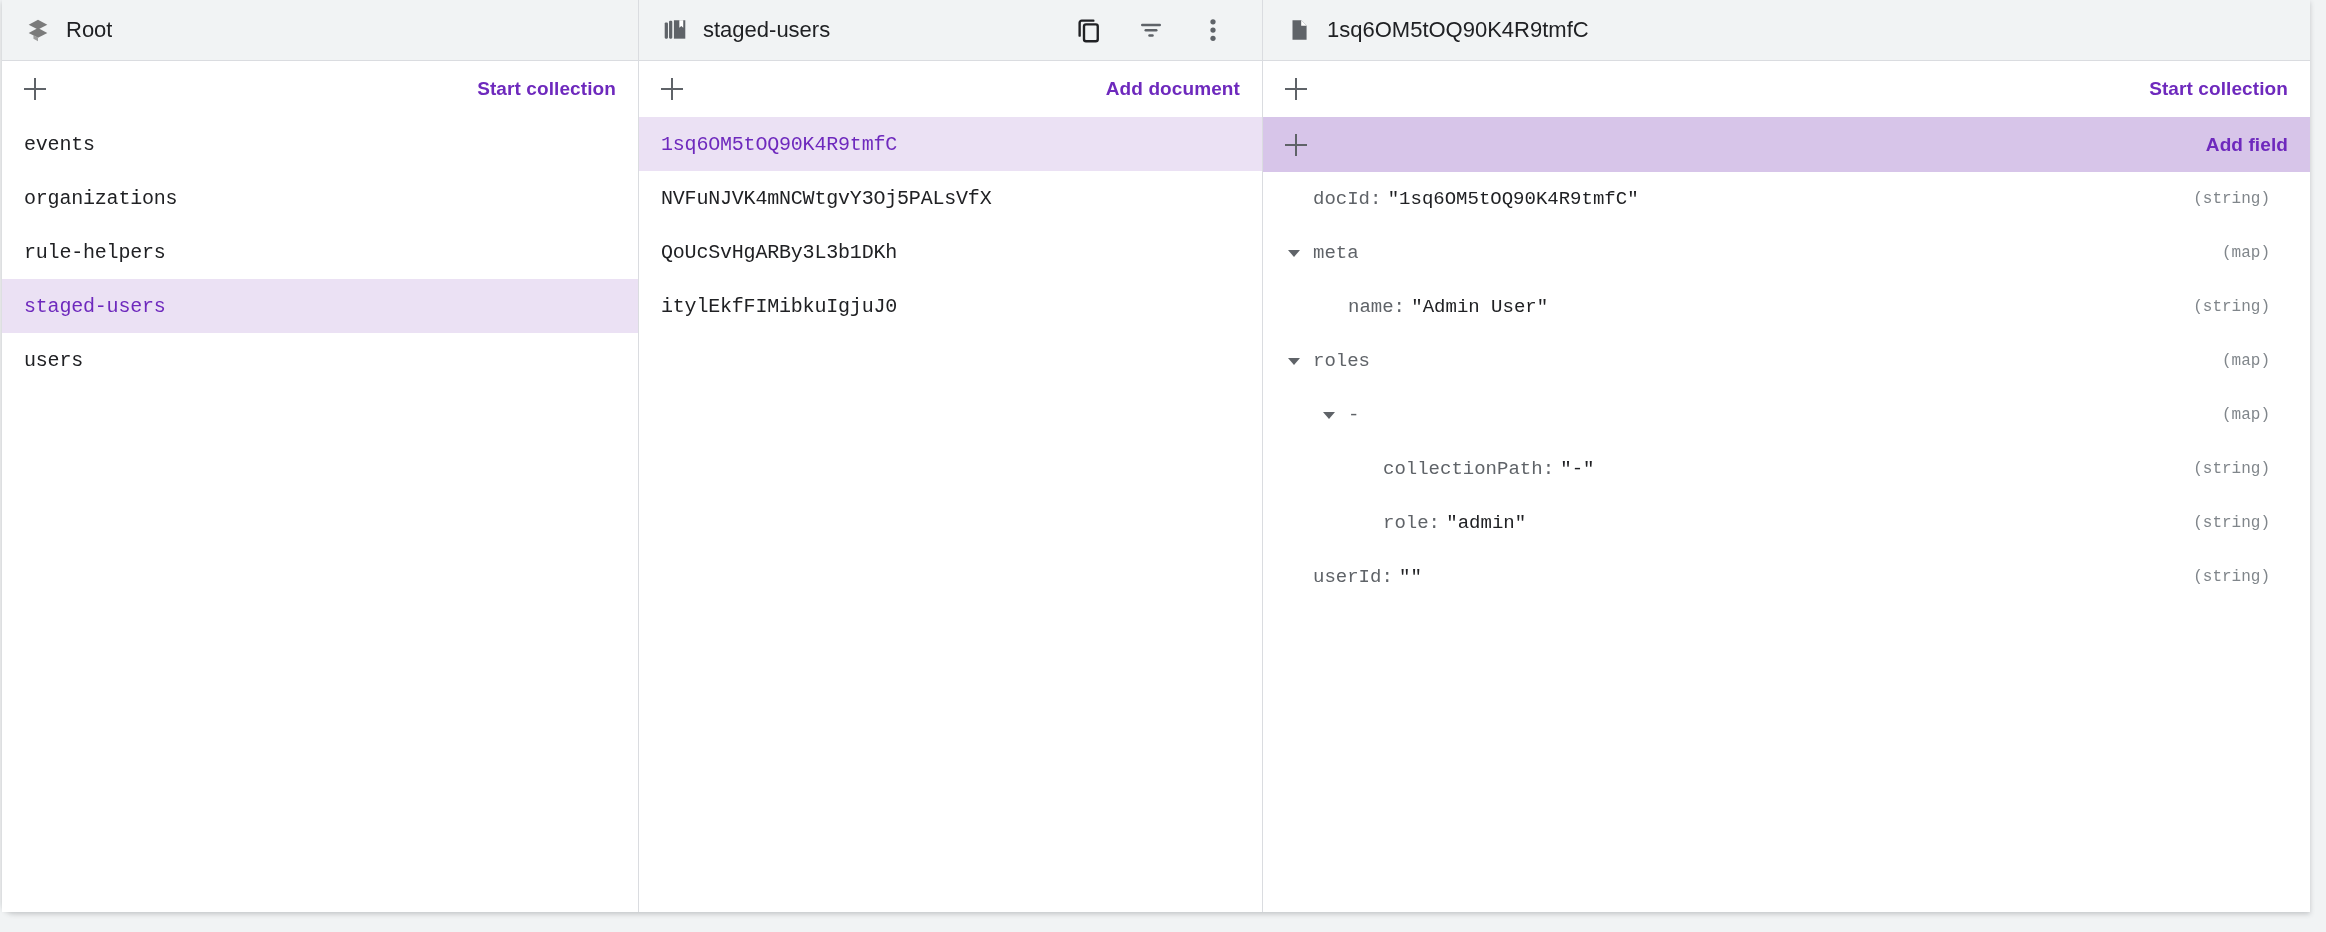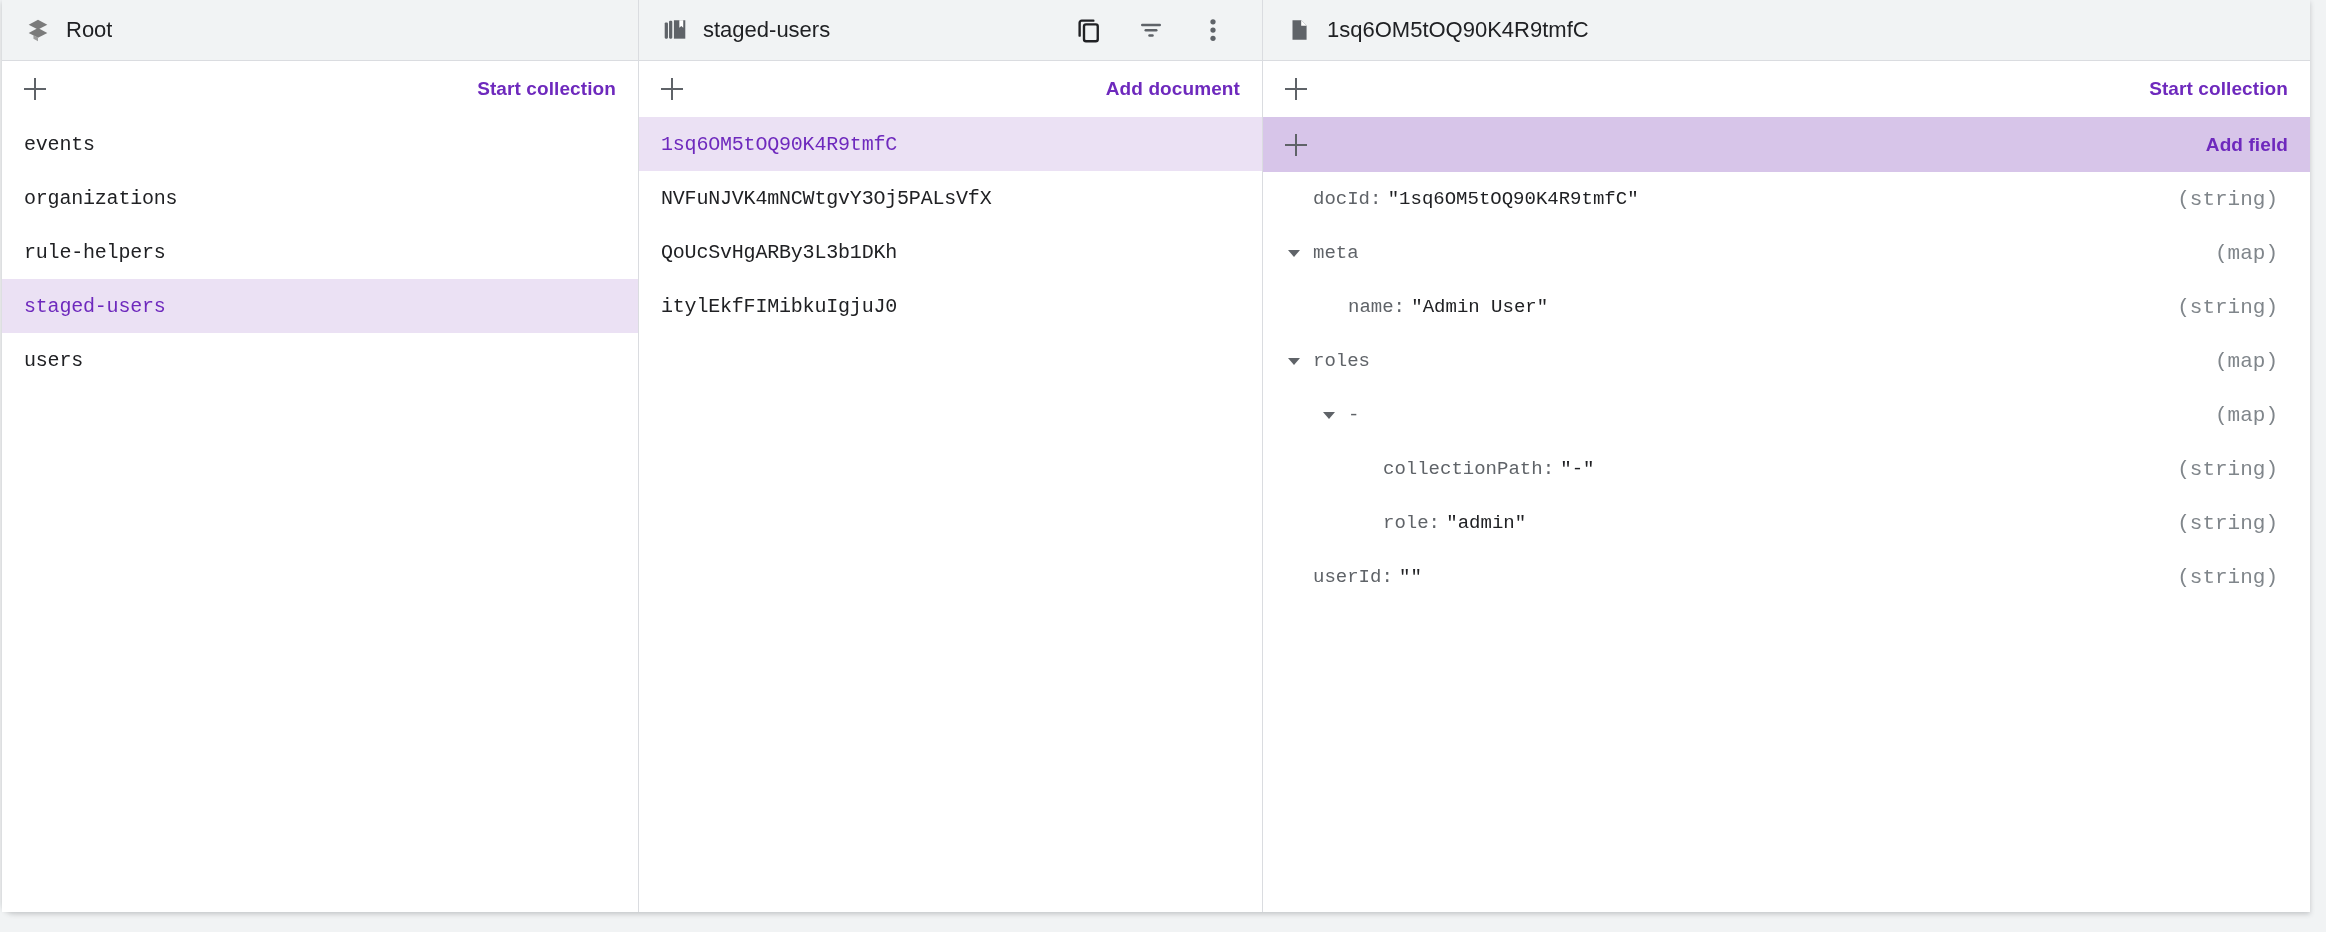--- a/index.html
+++ b/index.html
@@ -147,21 +147,21 @@
   .list-item.selected {
     background: #ebe1f4;
     color: #6e29bd;
   }
 
   
   .field-row {
     height: 54px;
     display: flex;
     align-items: center;
-    padding: 0 32px 0 22px;
+    padding: 0 40px 0 22px;
     box-sizing: border-box;
     font-family: "Liberation Mono", "DejaVu Sans Mono", monospace;
     font-size: 19px;
     white-space: nowrap;
     cursor: pointer;
   }
   .field-caret {
     width: 18px;
     flex: 0 0 18px;
     margin-right: 10px;
@@ -181,21 +181,21 @@
     min-width: 0;
     overflow: hidden;
   }
   .field-key   { color: #5f6368; }
   .field-colon { color: #5f6368; }
   .field-val   { color: #202124; margin-left: .55ch; }
   .field-type {
     margin-left: auto;
     color: #80868b;
     font-family: "Liberation Mono", "DejaVu Sans Mono", monospace;
-    font-size: 21px;
+    font-size: 16px;
     padding-left: 24px;
   }
 
   .indent-0 { padding-left: 22px; }
   .indent-1 { padding-left: 57px; }
   .indent-2 { padding-left: 92px; }
 </style>
 </head>
 <body>
 

